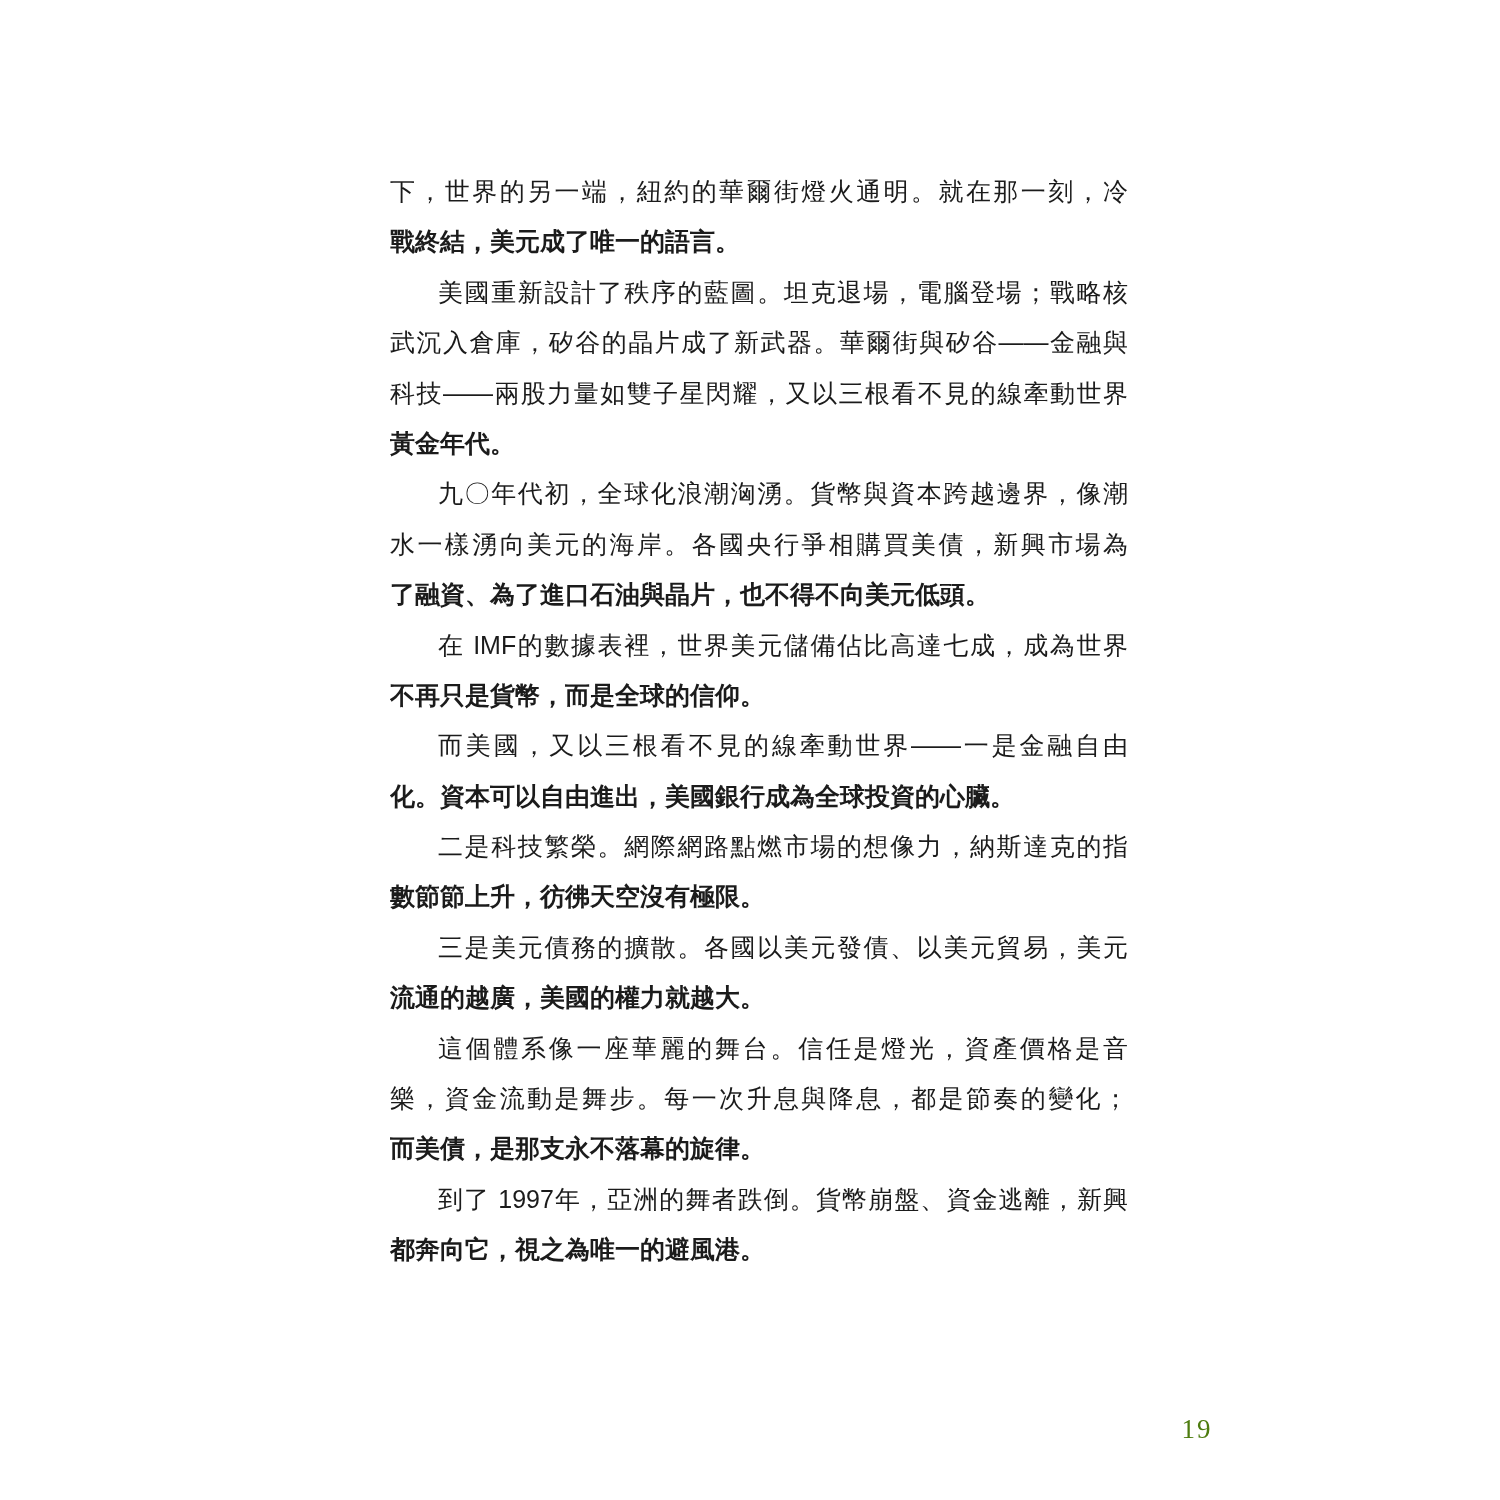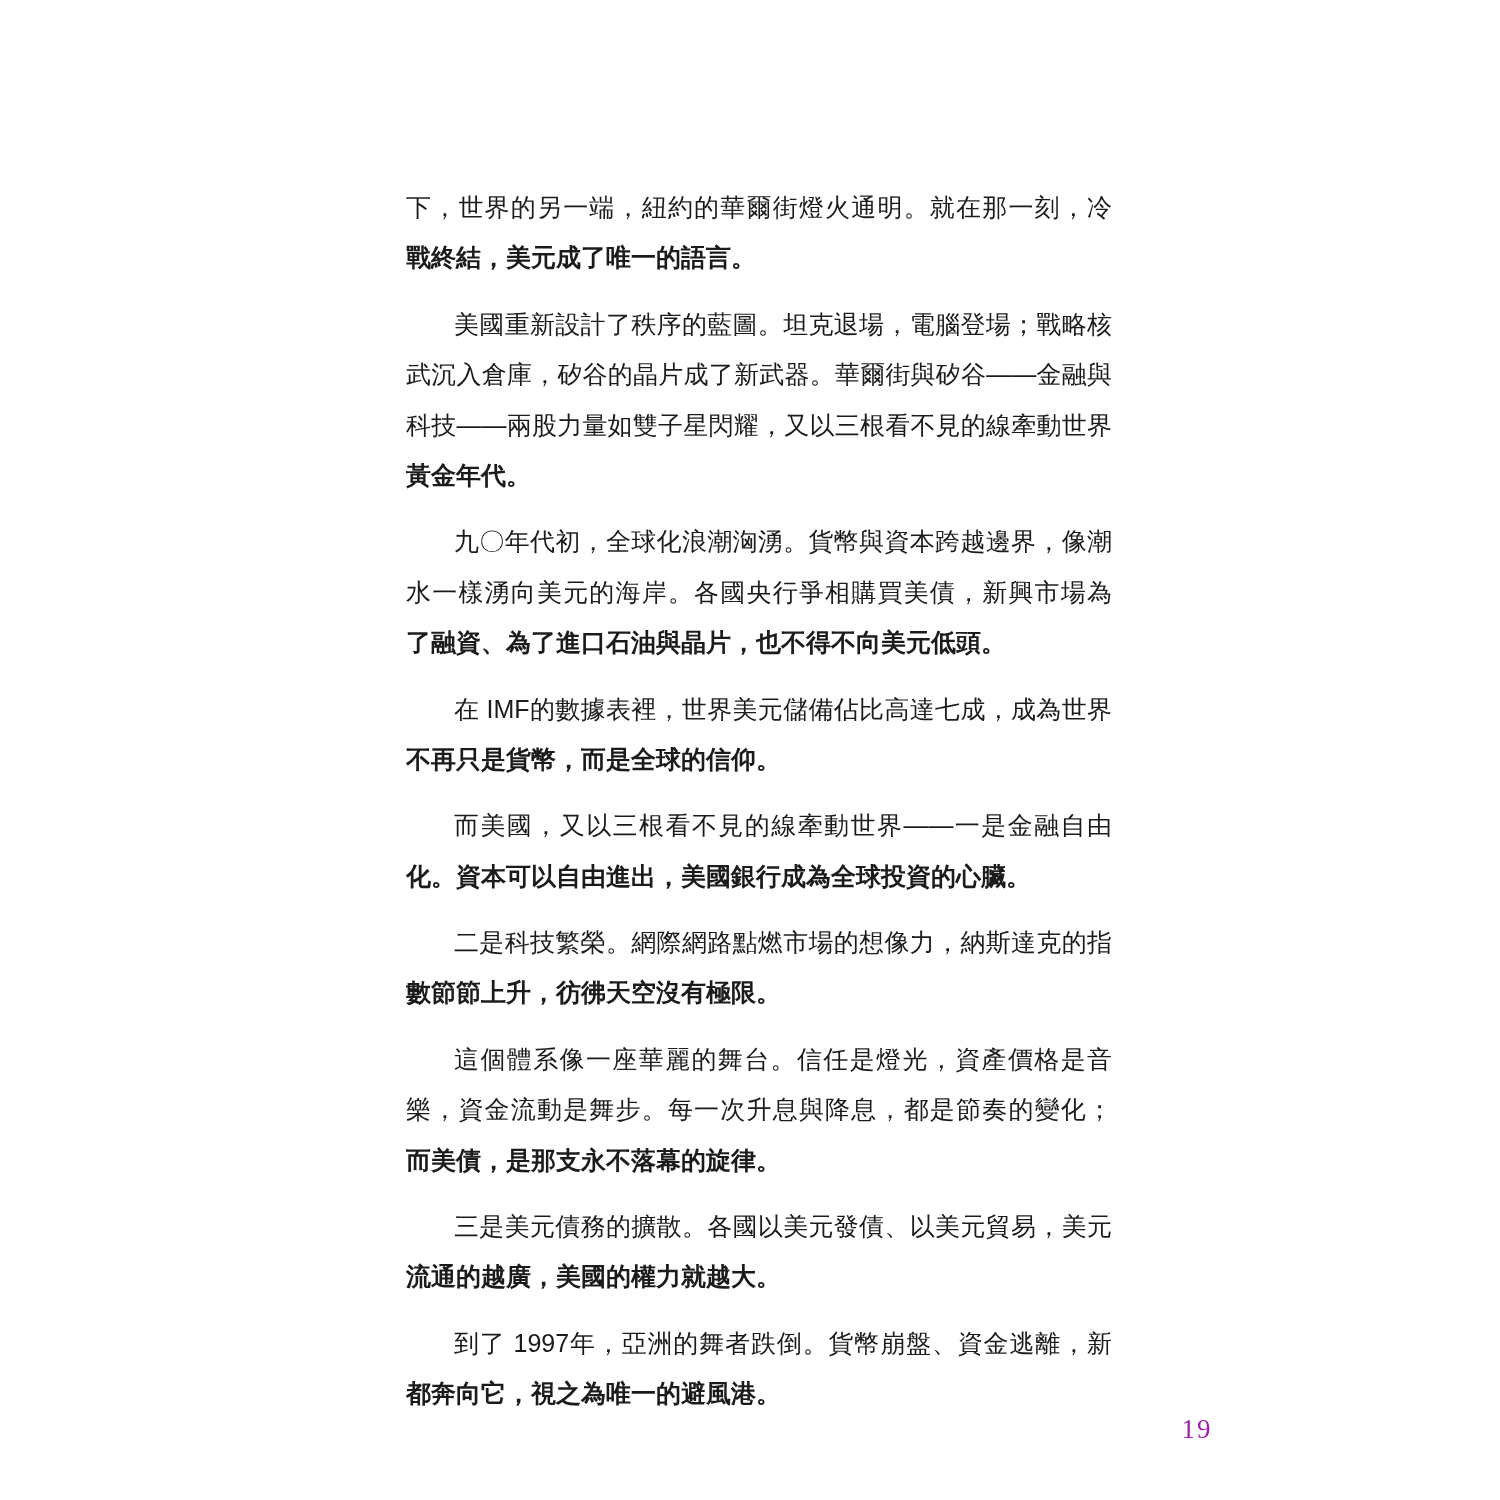--- a/index.html
+++ b/index.html
@@ -18,21 +18,21 @@
   .text-block {
     position: absolute;
     left: 390px;
     top: 166px;
     width: 738px;
     color: #1b1b1b;
     font-size: 25px;
     line-height: 50.4px;
     font-weight: 500;
   }
-  .paragraph { margin: 16px; padding: 0; }
+  .paragraph { margin: 0; padding: 0; }
   .line {
     height: 50.4px;
     overflow: hidden;
   }
   
   .fill {
     text-align: justify;
     text-align-last: justify;
     -moz-text-align-last: justify;
   }
@@ -47,21 +47,21 @@
   }
   .page-number {
     position: absolute;
     top: 1414px;
     left: 1155px;
     width: 84px;
     text-align: center;
     font-family: "Liberation Serif", serif;
     font-size: 27px;
     letter-spacing: 2px;
-    color: #a21caf;
+    color: #4d7c0f;
   }
 </style>
 </head>
 <body>
 
 <div class="page">
 
   <div class="text-block">
 
     <div class="paragraph">
@@ -91,28 +91,28 @@
       <div class="line fill indent">而美國，又以三根看不見的線牽動世界——一是金融自由</div>
       <div class="line end">化。資本可以自由進出，美國銀行成為全球投資的心臟。</div>
     </div>
 
     <div class="paragraph">
       <div class="line fill indent">二是科技繁榮。網際網路點燃市場的想像力，納斯達克的指</div>
       <div class="line end">數節節上升，彷彿天空沒有極限。</div>
     </div>
 
     <div class="paragraph">
+      <div class="line fill indent">三是美元債務的擴散。各國以美元發債、以美元貿易，美元</div>
+      <div class="line end">流通的越廣，美國的權力就越大。</div>
+    </div>
+
+    <div class="paragraph">
       <div class="line fill indent">這個體系像一座華麗的舞台。信任是燈光，資產價格是音</div>
       <div class="line fill">樂，資金流動是舞步。每一次升息與降息，都是節奏的變化；</div>
       <div class="line end">而美債，是那支永不落幕的旋律。</div>
-    </div>
-
-    <div class="paragraph">
-      <div class="line fill indent">三是美元債務的擴散。各國以美元發債、以美元貿易，美元</div>
-      <div class="line end">流通的越廣，美國的權力就越大。</div>
     </div>
 
     <div class="paragraph">
       <div class="line fill indent">到了 1997年，亞洲的舞者跌倒。貨幣崩盤、資金逃離，新興</div>
       <div class="line end">都奔向它，視之為唯一的避風港。</div>
     </div>
 
   </div>
 
   <div class="page-number">19</div>

